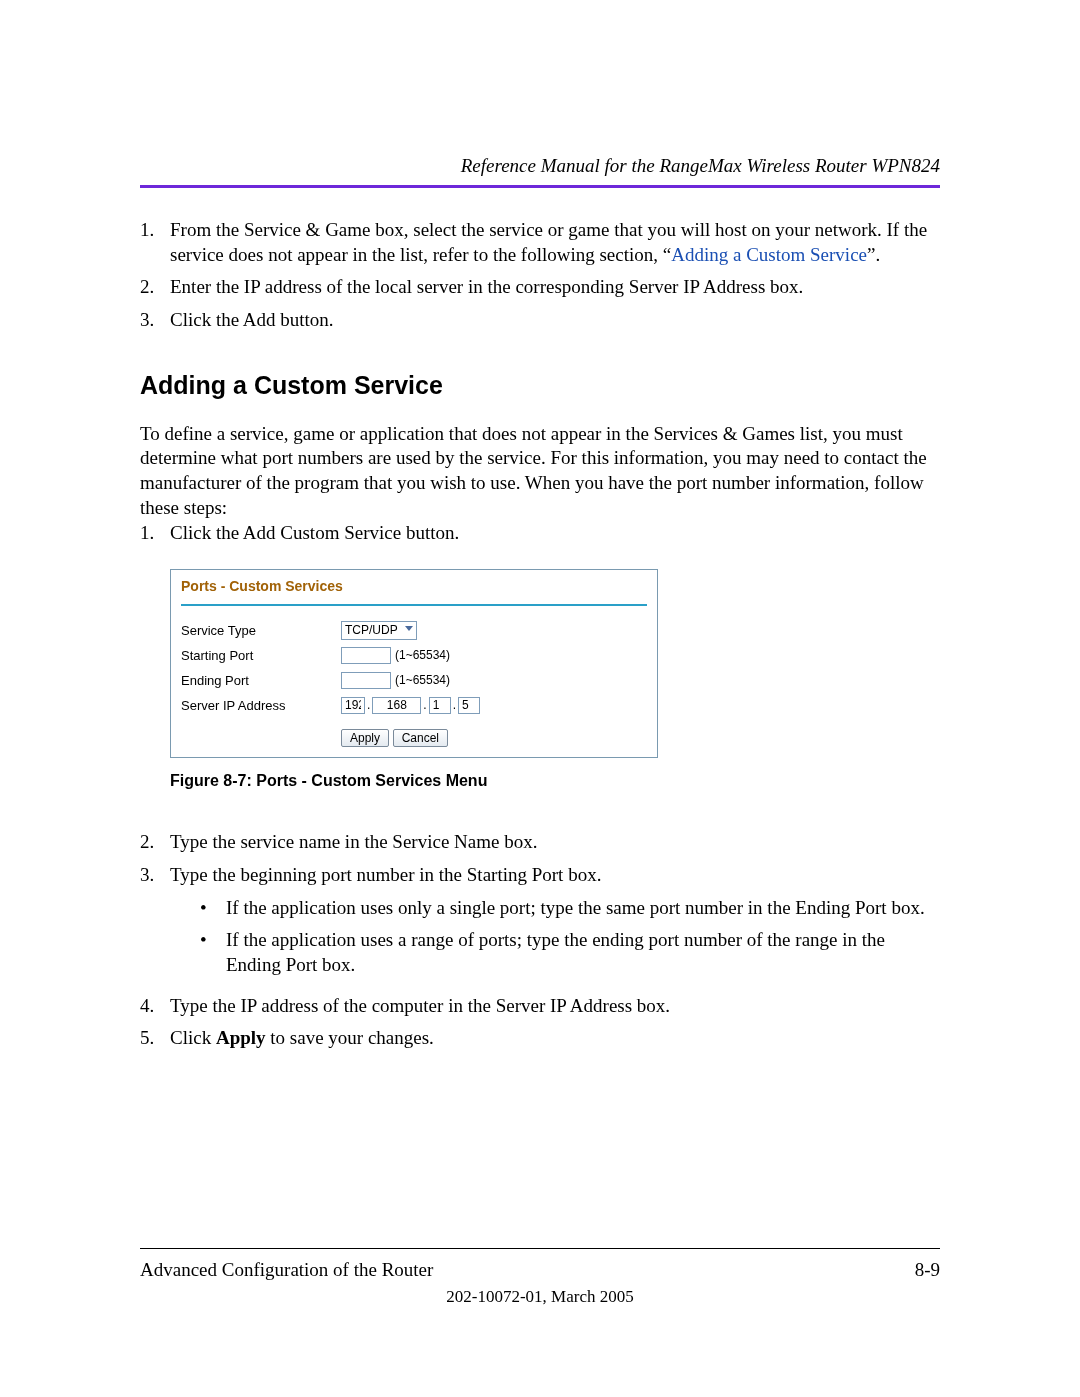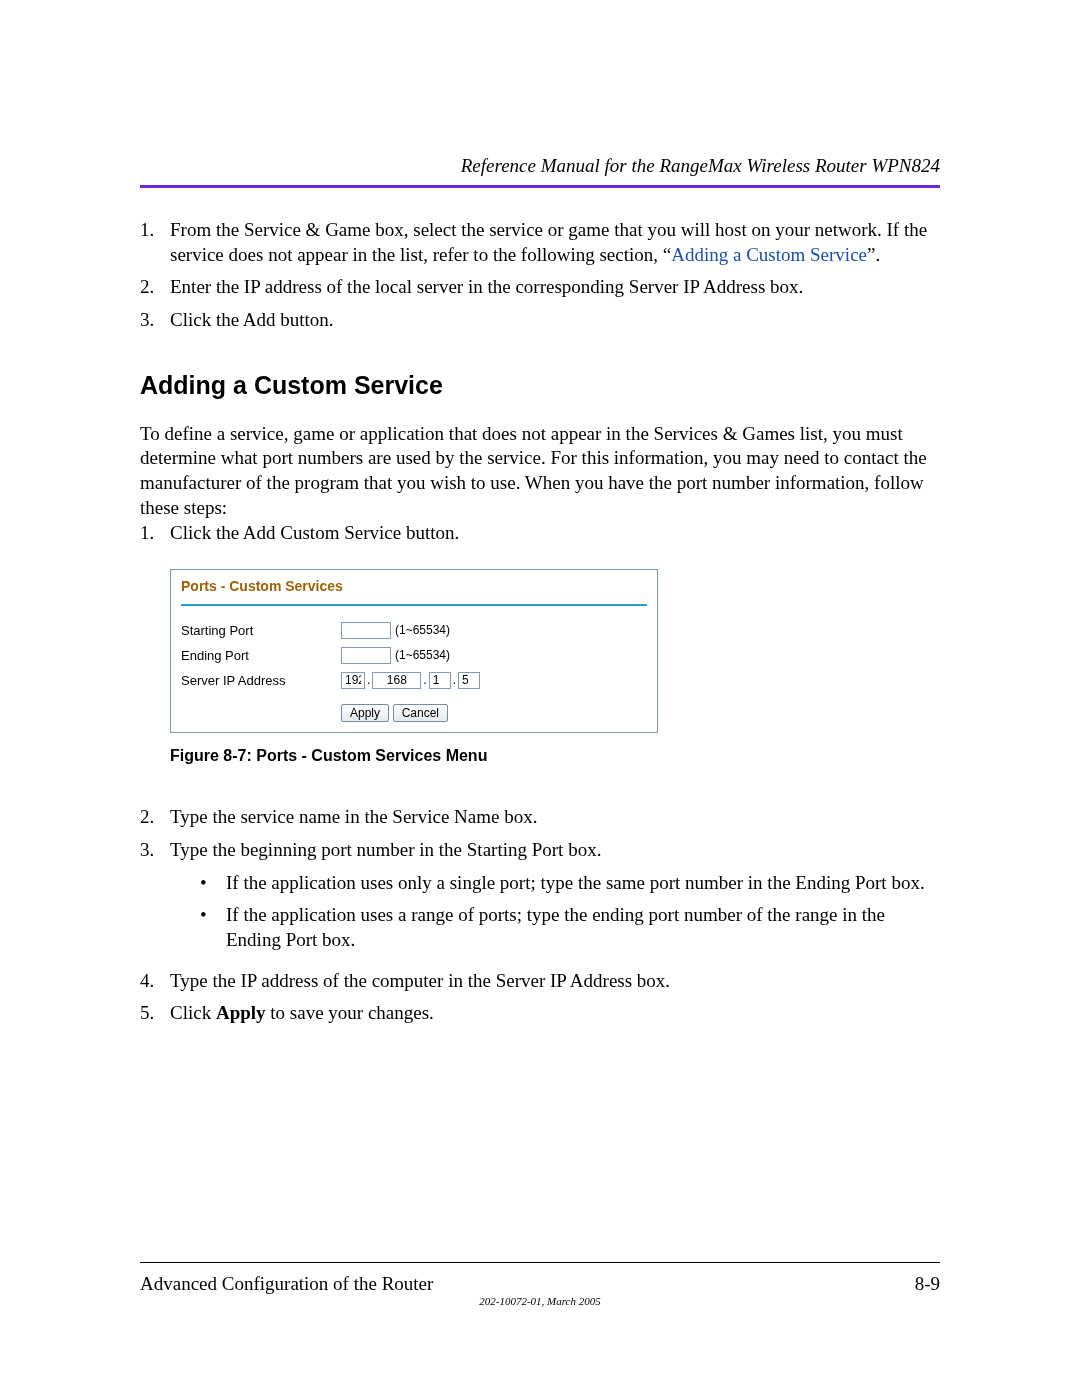--- a/index.html
+++ b/index.html
@@ -166,22 +166,22 @@
   }
   .footer-line {
     border-top: 1px solid #000;
     padding-top: 10px;
     display: flex;
     justify-content: space-between;
     font-size: 19px;
   }
   .footer-sub {
     text-align: center;
-    font-style: italic;
-    font-size: 11px;
+    font-size: 17px;
+    margin-top: 6px;
   }
 </style>
 </head>
 <body>
 
 <div class="page">
 
   <div class="header-title">Reference Manual for the RangeMax Wireless Router WPN824</div>
 
   <div class="num-list">
@@ -210,20 +210,26 @@
       <div class="num">1.</div>
       <div class="txt">Click the Add Custom Service button.</div>
     </div>
   </div>
 
   <div class="figure-wrap">
     <div class="fig-box">
       <div class="fig-inner">
         <div class="fig-title">Ports - Custom Services</div>
         <hr class="fig-hr">
+        <div class="fig-row">
+          <div class="fig-label">Service Type</div>
+          <div class="sel">
+              <span>TCP/UDP</span>
+            </div>
+        </div>
         <div class="fig-row">
           <div class="fig-label">Starting Port</div>
           <input class="inp" style="width: 50px;" value="">
           <span class="hint">(1~65534)</span>
         </div>
         <div class="fig-row">
           <div class="fig-label">Ending Port</div>
           <input class="inp" style="width: 50px;" value="">
           <span class="hint">(1~65534)</span>
         </div>

